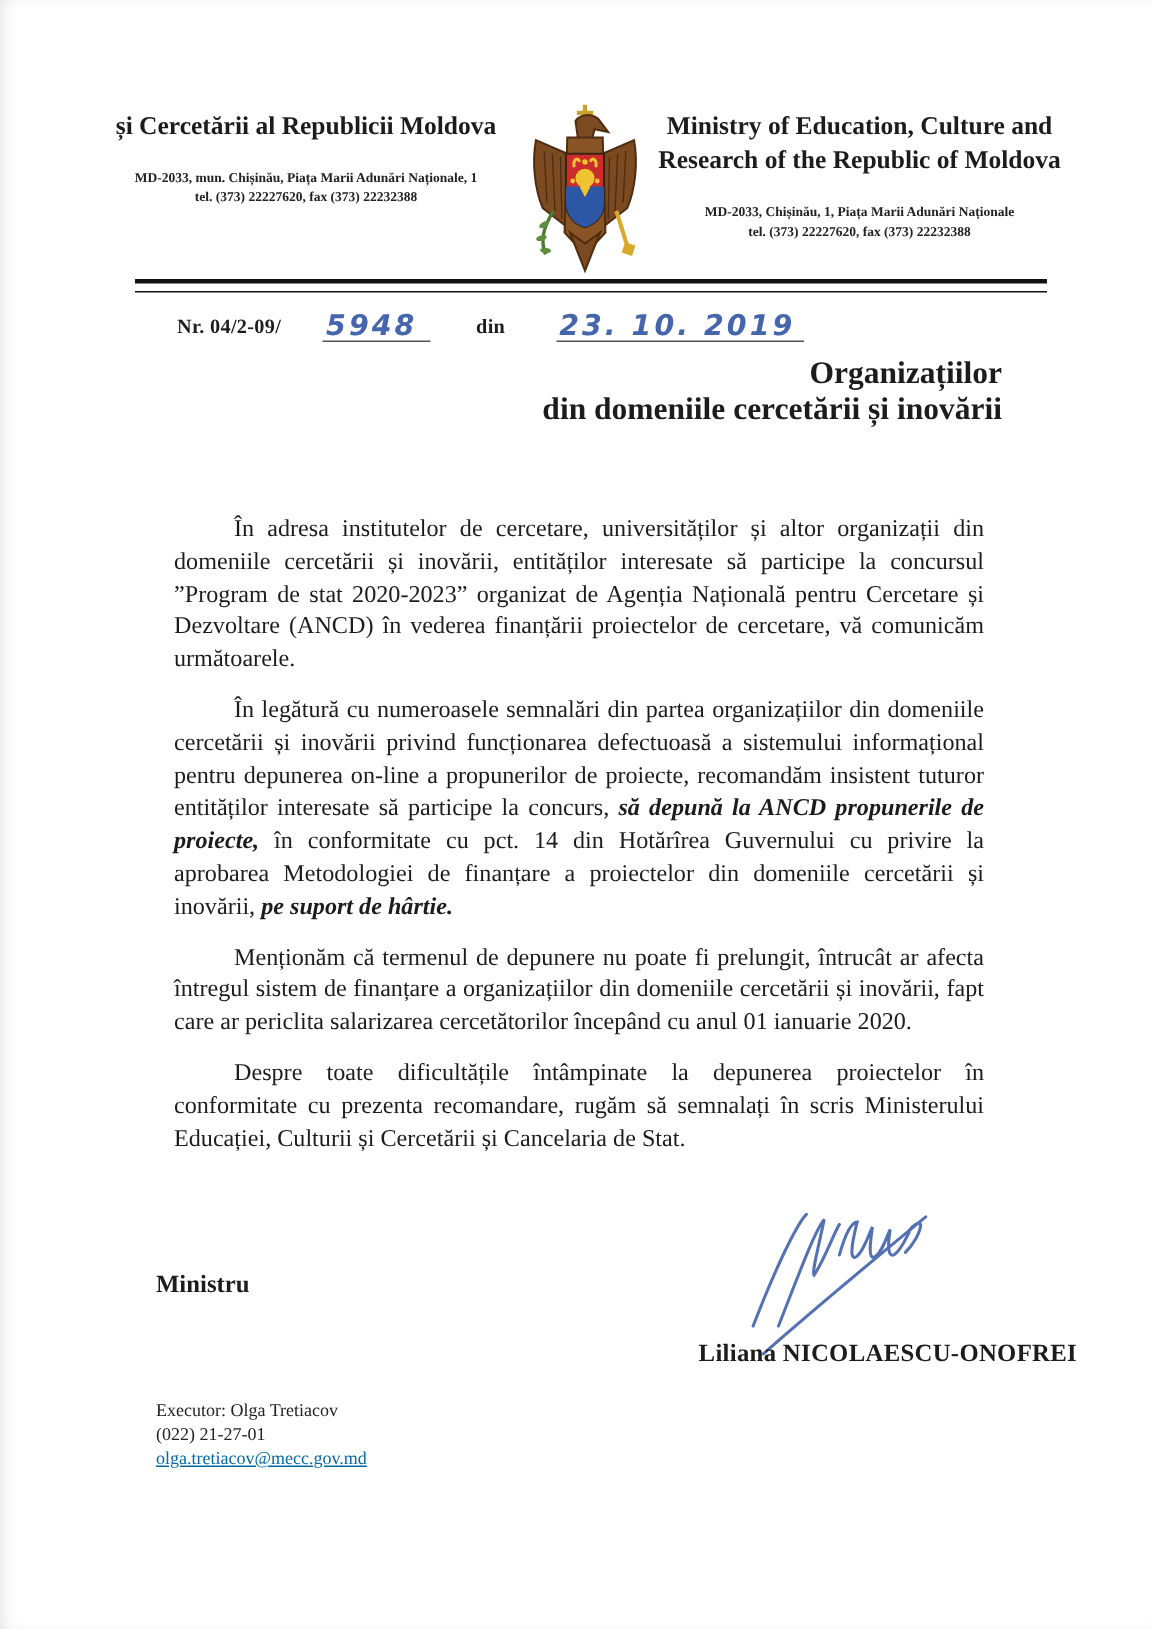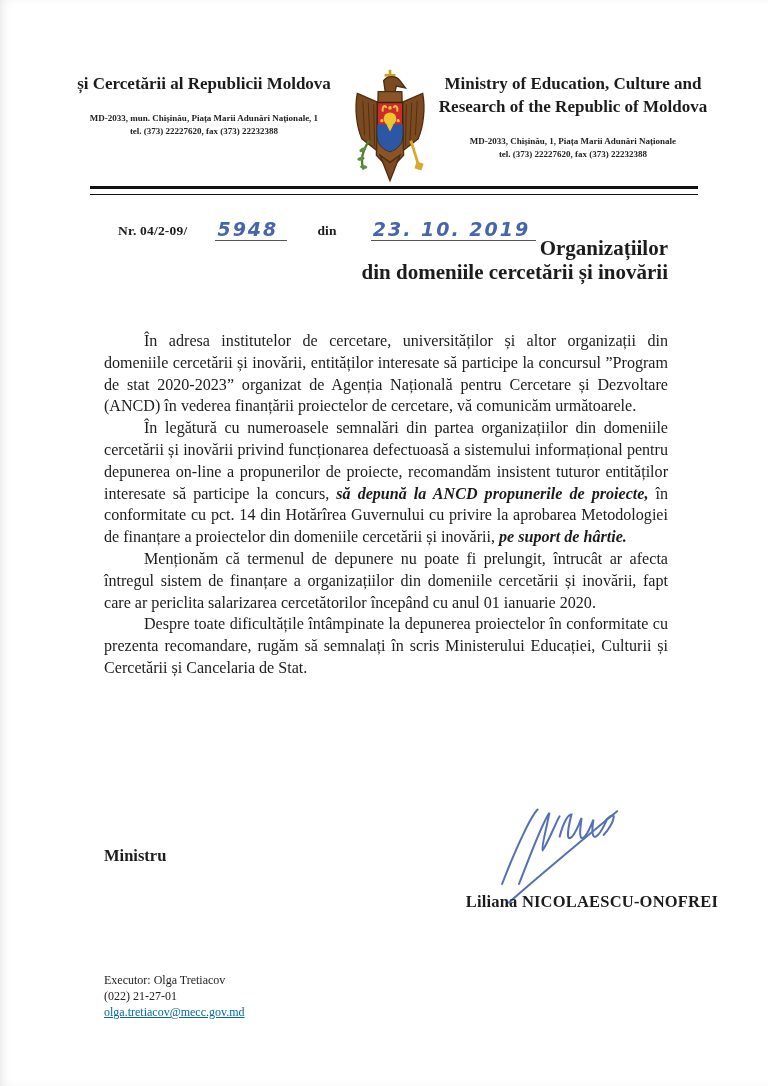--- a/index.html
+++ b/index.html
@@ -38,47 +38,47 @@
     font-style:italic;
     color:#4565ad;
     font-size:19px;
     letter-spacing:2px;
     transform:skewX(-6deg);
     padding:0 6px 0 2px;
     line-height:1;
   }
   .uline{border-bottom:1.4px solid #555;display:inline-block;min-width:72px;margin-bottom:-2px;}
   .uline.date{min-width:150px;}
-  .ref-din{margin:17px 6px 0 2px;}
+  .ref-din{margin:4px 6px 0 2px;}
   
   .addressee{
     position:absolute;top:236px;left:104px;width:564px;
     text-align:right;font-weight:bold;font-size:21px;line-height:24px;
   }
   
   .body-text{
     position:absolute;top:330px;left:104px;width:564px;
     font-size:16.1px;line-height:21.8px;text-align:justify;
   }
-  .body-text p{margin:0;text-indent:40px;}
+  .body-text p{margin:12px;text-indent:40px;}
   .bi{font-weight:bold;font-style:italic;}
   
   .sig-art{position:absolute;top:796px;left:478px;width:170px;height:110px;}
   .sig-title{
     position:absolute;top:846px;left:104px;width:606px;
     text-align:left;font-weight:bold;font-size:16.5px;
   }
   .sig-name{
     position:absolute;top:892px;left:104px;width:614px;
     text-align:right;font-weight:bold;font-size:16.5px;letter-spacing:.2px;
   }
   
   .footer{
     position:absolute;top:932px;left:104px;
-    font-size:12px;line-height:16px;color:#222;margin-top:40px;
+    font-size:12px;line-height:16px;color:#222;
   }
   .footer a{color:#0369a1;text-decoration:underline;}
 </style>
 </head>
 <body>
 
 <div class="page">
 
   <div class="letterhead">
     <div class="lh-block">

